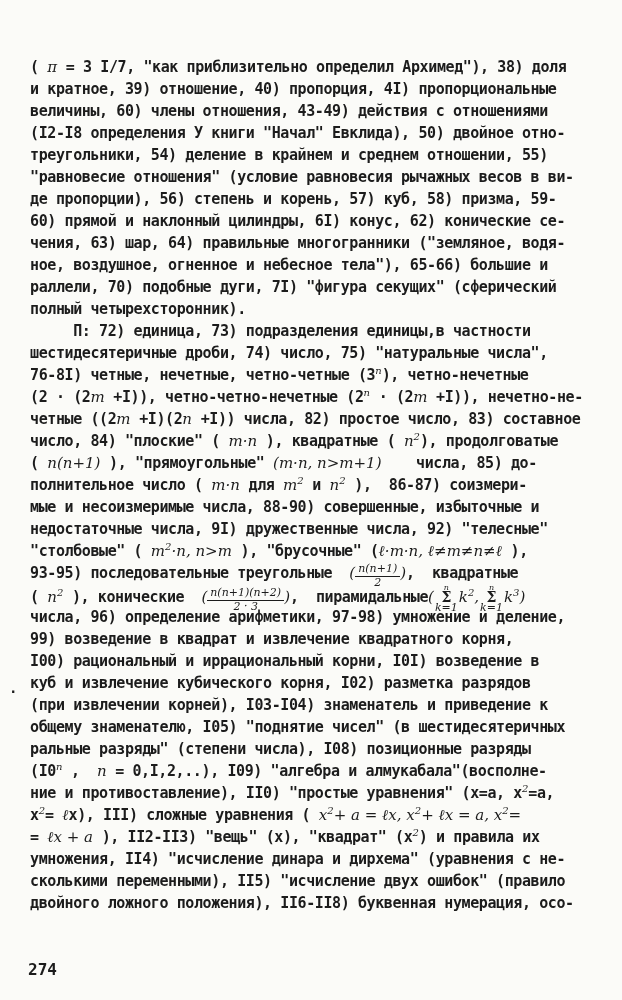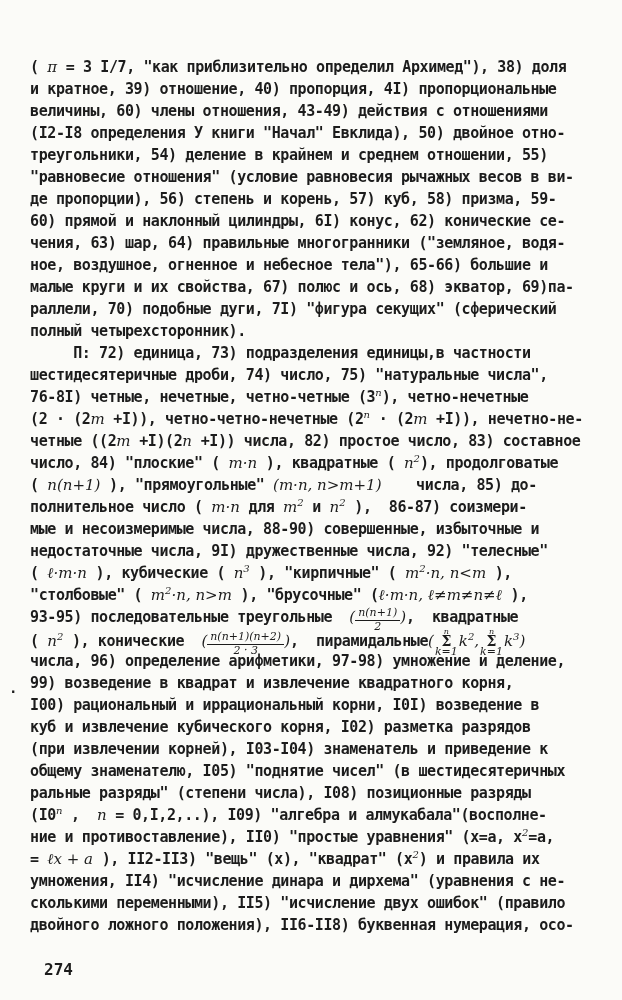--- a/index.html
+++ b/index.html
@@ -48,64 +48,63 @@
   .sum .top{display:block;font-size:8px;line-height:7px;}
   .sum .sig{display:block;font-size:14px;line-height:13px;font-weight:700;font-style:normal;}
   .sum .bot{display:block;font-size:11px;line-height:7px;}
   .margin-mark{
     position:absolute;left:9px;top:684px;
     font:700 14px "DejaVu Sans Mono",monospace;color:#1c1c1c;
   }
   .page-number{
     position:absolute;left:28px;top:960px;
     font-family:"DejaVu Sans Mono",monospace;
-    font-size:16px;font-weight:700;color:#1c1c1c;letter-spacing:0;margin-left:16px;
+    font-size:16px;font-weight:700;color:#1c1c1c;letter-spacing:0;
   }
 </style>
 </head>
 <body>
 
 <div class="page">
   <div class="text-block">
       <div class="line"><span class="t">( </span><span class="h">π</span><span class="t"> = 3 I/7, "как приблизительно определил Архимед"), 38) доля</span></div>
       <div class="line"><span class="t">и кратное, 39) отношение, 40) пропорция, 4I) пропорциональные</span></div>
       <div class="line"><span class="t">величины, 60) члены отношения, 43-49) действия с отношениями</span></div>
       <div class="line"><span class="t">(I2-I8 определения У книги "Начал" Евклида), 50) двойное отно-</span></div>
       <div class="line"><span class="t">треугольники, 54) деление в крайнем и среднем отношении, 55)</span></div>
       <div class="line"><span class="t">"равновесие отношения" (условие равновесия рычажных весов в ви-</span></div>
       <div class="line"><span class="t">де пропорции), 56) степень и корень, 57) куб, 58) призма, 59-</span></div>
       <div class="line"><span class="t">60) прямой и наклонный цилиндры, 6I) конус, 62) конические се-</span></div>
       <div class="line"><span class="t">чения, 63) шар, 64) правильные многогранники ("земляное, водя-</span></div>
       <div class="line"><span class="t">ное, воздушное, огненное и небесное тела"), 65-66) большие и</span></div>
-      <div class="line"><span class="t">малые круги и их свойства, 67) полюс и ось, 68) экватор, 69)па-</span></div>
       <div class="line"><span class="t">раллели, 70) подобные дуги, 7I) "фигура секущих" (сферический</span></div>
       <div class="line"><span class="t">полный четырехсторонник).</span></div>
       <div class="line"><span class="t">     П: 72) единица, 73) подразделения единицы,в частности</span></div>
       <div class="line"><span class="t">шестидесятеричные дроби, 74) число, 75) "натуральные числа",</span></div>
       <div class="line"><span class="t">76-8I) четные, нечетные, четно-четные (3</span><sup class="hs">n</sup><span class="t">), четно-нечетные</span></div>
       <div class="line"><span class="t">(2 · (2</span><span class="h">m</span><span class="t"> +I)), четно-четно-нечетные (2</span><sup class="hs">n</sup><span class="t"> · (2</span><span class="h">m</span><span class="t"> +I)), нечетно-не-</span></div>
       <div class="line"><span class="t">четные ((2</span><span class="h">m</span><span class="t"> +I)(2</span><span class="h">n</span><span class="t"> +I)) числа, 82) простое число, 83) составное</span></div>
       <div class="line"><span class="t">число, 84) "плоские" ( </span><span class="h">m·n</span><span class="t"> ), квадратные ( </span><span class="h">n</span><sup class="hs">2</sup><span class="t">), продолговатые</span></div>
       <div class="line"><span class="t">( </span><span class="h">n(n+1)</span><span class="t"> ), "прямоугольные" </span><span class="h">(m·n, n&gt;m+1)</span><span class="t">    числа, 85) до-</span></div>
       <div class="line"><span class="t">полнительное число ( </span><span class="h">m·n</span><span class="t"> для </span><span class="h">m</span><sup class="hs">2</sup><span class="t"> и </span><span class="h">n</span><sup class="hs">2</sup><span class="t"> ),  86-87) соизмери-</span></div>
       <div class="line"><span class="t">мые и несоизмеримые числа, 88-90) совершенные, избыточные и</span></div>
       <div class="line"><span class="t">недостаточные числа, 9I) дружественные числа, 92) "телесные"</span></div>
-      <div class="line"><span class="t">( </span><span class="h">ℓ·m·n</span><span class="t"> ), кубические ( </span><span class="h">n</span><sup class="hs">3</sup><span class="t"> ), "кирпичные" ( </span><span class="h">m</span><sup class="hs">2</sup><span class="h">·n, n&lt;m</span><span class="t"> ),</span></div>
       <div class="line"><span class="t">"столбовые" ( </span><span class="h">m</span><sup class="hs">2</sup><span class="h">·n, n&gt;m</span><span class="t"> ), "брусочные" (</span><span class="h">ℓ·m·n, ℓ≠m≠n≠ℓ</span><span class="t"> ),</span></div>
       <div class="line"><span class="t">93-95) последовательные треугольные  </span><span class="h">(</span><span class="frac"><span class="num">n(n+1)</span><span class="den">2</span></span><span class="h">)</span><span class="t">,  квадратные</span></div>
       <div class="line"><span class="t">( </span><span class="h">n</span><sup class="hs">2</sup><span class="t"> ), конические  </span><span class="h">(</span><span class="frac"><span class="num">n(n+1)(n+2)</span><span class="den">2 · 3</span></span><span class="h">)</span><span class="t">,  пирамидальные</span><span class="h">(</span><span class="sum"><span class="top">n</span><span class="sig">Σ</span><span class="bot">k=1</span></span><span class="h">k</span><sup class="hs">2</sup><span class="h">,</span><span class="sum"><span class="top">n</span><span class="sig">Σ</span><span class="bot">k=1</span></span><span class="h">k</span><sup class="hs">3</sup><span class="h">)</span></div>
       <div class="line"><span class="t">числа, 96) определение арифметики, 97-98) умножение и деление,</span></div>
       <div class="line"><span class="t">99) возведение в квадрат и извлечение квадратного корня,</span></div>
       <div class="line"><span class="t">I00) рациональный и иррациональный корни, I0I) возведение в</span></div>
       <div class="line"><span class="t">куб и извлечение кубического корня, I02) разметка разрядов</span></div>
       <div class="line"><span class="t">(при извлечении корней), I03-I04) знаменатель и приведение к</span></div>
       <div class="line"><span class="t">общему знаменателю, I05) "поднятие чисел" (в шестидесятеричных</span></div>
       <div class="line"><span class="t">ральные разряды" (степени числа), I08) позиционные разряды</span></div>
       <div class="line"><span class="t">(I0</span><sup class="hs">n</sup><span class="t"> ,  </span><span class="h">n</span><span class="t"> = 0,I,2,..), I09) "алгебра и алмукабала"(восполне-</span></div>
       <div class="line"><span class="t">ние и противоставление), II0) "простые уравнения" (x=a, x</span><sup class="hs">2</sup><span class="t">=a,</span></div>
+      <div class="line"><span class="t">x</span><sup class="hs">2</sup><span class="t">= </span><span class="h">ℓ</span><span class="t">x), III) сложные уравнения ( </span><span class="h">x</span><sup class="hs">2</sup><span class="h">+ a = ℓx, x</span><sup class="hs">2</sup><span class="h">+ ℓx = a, x</span><sup class="hs">2</sup><span class="h">=</span></div>
       <div class="line"><span class="t">= </span><span class="h">ℓx + a</span><span class="t"> ), II2-II3) "вещь" (x), "квадрат" (x</span><sup class="hs">2</sup><span class="t">) и правила их</span></div>
       <div class="line"><span class="t">умножения, II4) "исчисление динара и дирхема" (уравнения с не-</span></div>
       <div class="line"><span class="t">сколькими переменными), II5) "исчисление двух ошибок" (правило</span></div>
       <div class="line"><span class="t">двойного ложного положения), II6-II8) буквенная нумерация, осо-</span></div>
     </div>
   <div class="margin-mark">·</div>
   <div class="page-number">274</div>
 </div>
 
 </body></html>

